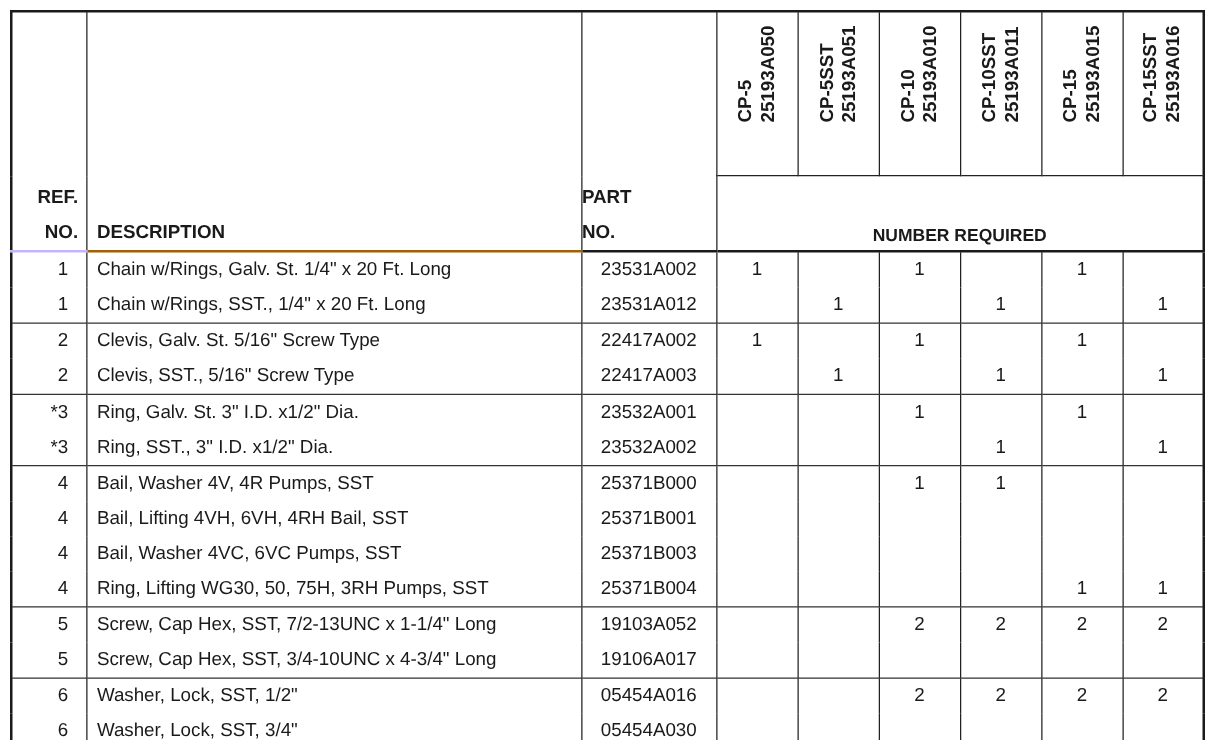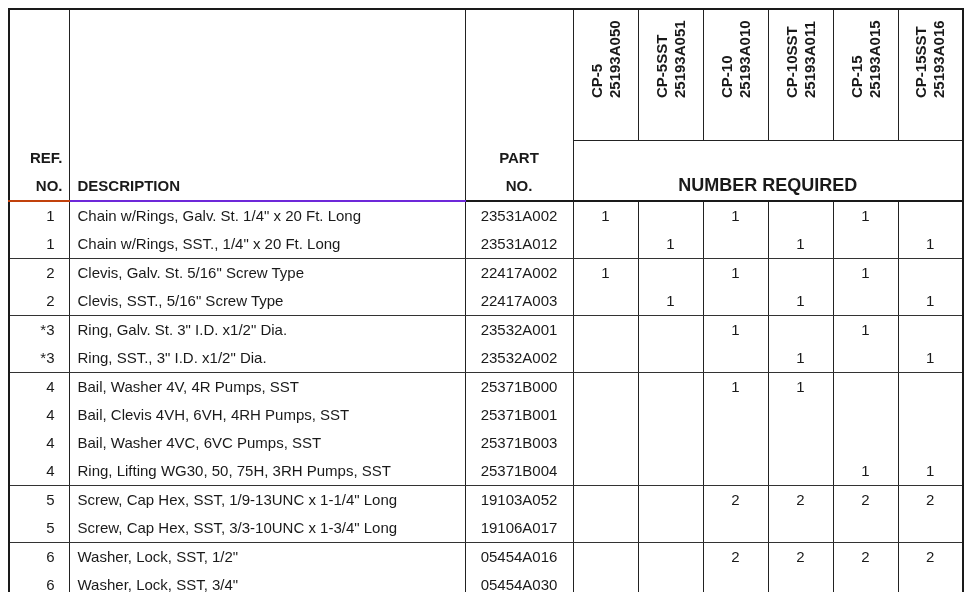--- a/index.html
+++ b/index.html
@@ -10,26 +10,26 @@
   td, th { padding:0; border-left:1px solid #222; border-right:1px solid #222; }
   .c-ref { width:60px; }
   .c-desc { width:396px; }
   .c-part { width:108px; }
   .c-q { width:65px; }
   th { font-weight:bold; font-size:15px; vertical-align:bottom; }
   .hdr-top td, .hdr-top th { height:130px; }
   .hdr-bot th { height:55px; border-bottom:2px solid #1a1a1a; }
   .ref-h { text-align:right; padding-right:6px; line-height:28px; }
   .desc-h { text-align:left; padding-left:8px; line-height:28px; }
-  .part-h { text-align:center; line-height:28px; }
+  .part-h { text-align:left; line-height:28px; }
   .model { border-bottom:1px solid #222; position:relative; }
   .model .rot { position:absolute; left:50%; bottom:6px; transform-origin:0 0;
                 transform:rotate(-90deg) translate(0,-50%); white-space:nowrap;
                 font-weight:bold; font-size:15px; line-height:18px; text-align:left; }
-  .nr { text-align:center; vertical-align:bottom; padding-bottom:4px; font-size:18px; }
+  .nr { text-align:center; vertical-align:bottom; padding-bottom:4px; font-size:14px; }
   td { font-size:15px; height:28px; line-height:28px; }
   td.ref { text-align:right; padding-right:14px; }
   td.desc { text-align:left; padding-left:8px; white-space:nowrap; }
   td.part { text-align:center; }
   td.q { text-align:center; }
   tr.grp-end td { border-bottom:1.5px solid #333; }
 </style>
 </head>
 <body>
 
@@ -40,25 +40,25 @@
       <col class="c-part">
     <col class="c-q">
       <col class="c-q">
       <col class="c-q">
       <col class="c-q">
       <col class="c-q">
       <col class="c-q">
   </colgroup>
   <thead>
     <tr class="hdr-top">
-      <th rowspan="2" class="ref-h" style="border-bottom:2px solid #c2410c;">
+      <th rowspan="2" class="ref-h" style="border-bottom:2px solid #c4b5fd;">
         <div>REF.</div>
         <div>NO.</div>
       </th>
-      <th rowspan="2" class="desc-h" style="border-bottom:2px solid #6d28d9;">
+      <th rowspan="2" class="desc-h" style="border-bottom:2px solid #a16207;">
         <div>DESCRIPTION</div>
       </th>
       <th rowspan="2" class="part-h" style="border-bottom:2px solid #1a1a1a;">
         <div>PART</div>
         <div>NO.</div>
       </th>
       <th class="model">
           <div class="rot">
             <div>CP-5</div>
             <div>25193A050</div>
@@ -172,21 +172,21 @@
         <td class="part">25371B000</td>
         <td class="q"></td>
         <td class="q"></td>
         <td class="q">1</td>
         <td class="q">1</td>
         <td class="q"></td>
         <td class="q"></td>
       </tr>
       <tr>
         <td class="ref">4</td>
-        <td class="desc">Bail, Clevis 4VH, 6VH, 4RH Pumps, SST</td>
+        <td class="desc">Bail, Lifting 4VH, 6VH, 4RH Bail, SST</td>
         <td class="part">25371B001</td>
         <td class="q"></td>
         <td class="q"></td>
         <td class="q"></td>
         <td class="q"></td>
         <td class="q"></td>
         <td class="q"></td>
       </tr>
       <tr>
         <td class="ref">4</td>
@@ -205,32 +205,32 @@
         <td class="part">25371B004</td>
         <td class="q"></td>
         <td class="q"></td>
         <td class="q"></td>
         <td class="q"></td>
         <td class="q">1</td>
         <td class="q">1</td>
       </tr>
       <tr>
         <td class="ref">5</td>
-        <td class="desc">Screw, Cap Hex, SST, 1/9-13UNC x 1-1/4" Long</td>
+        <td class="desc">Screw, Cap Hex, SST, 7/2-13UNC x 1-1/4" Long</td>
         <td class="part">19103A052</td>
         <td class="q"></td>
         <td class="q"></td>
         <td class="q">2</td>
         <td class="q">2</td>
         <td class="q">2</td>
         <td class="q">2</td>
       </tr>
       <tr class="grp-end">
         <td class="ref">5</td>
-        <td class="desc">Screw, Cap Hex, SST, 3/3-10UNC x 1-3/4" Long</td>
+        <td class="desc">Screw, Cap Hex, SST, 3/4-10UNC x 4-3/4" Long</td>
         <td class="part">19106A017</td>
         <td class="q"></td>
         <td class="q"></td>
         <td class="q"></td>
         <td class="q"></td>
         <td class="q"></td>
         <td class="q"></td>
       </tr>
       <tr>
         <td class="ref">6</td>

